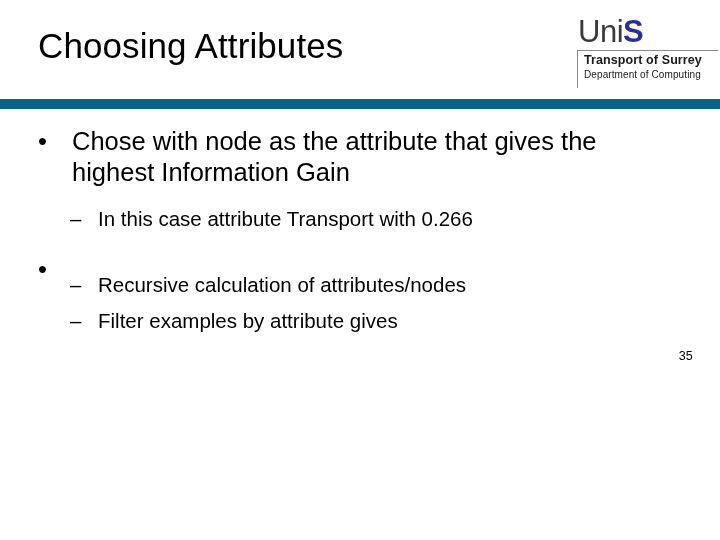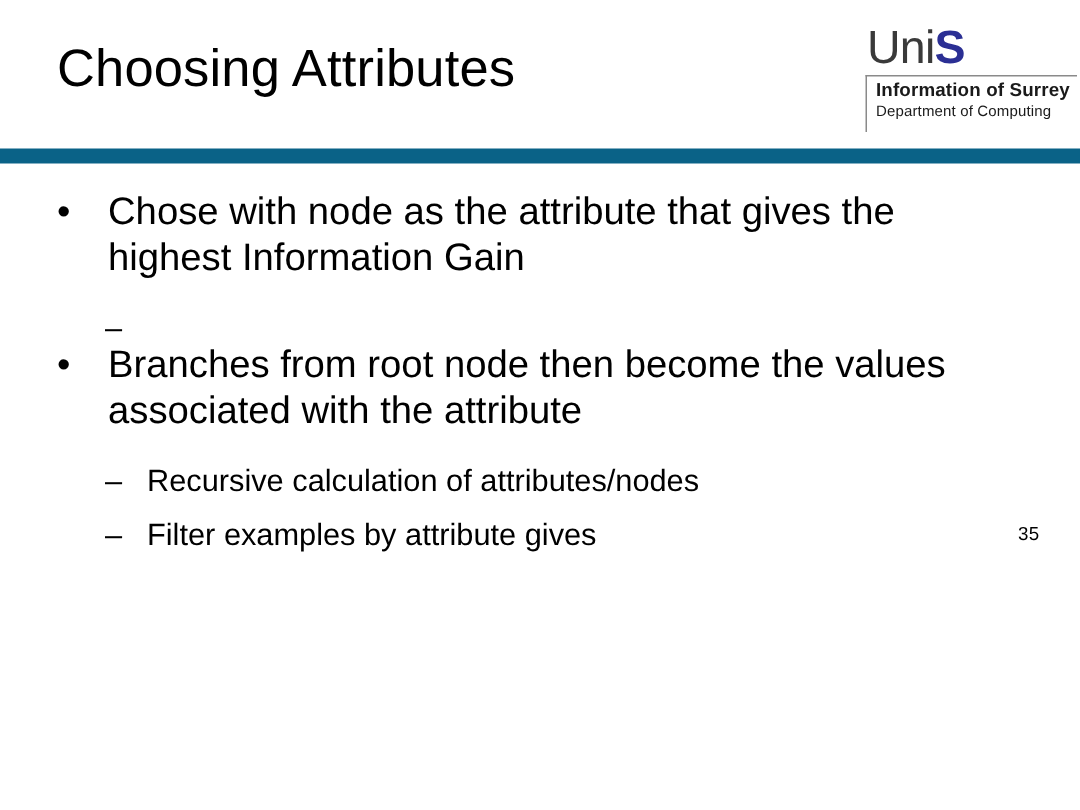--- a/index.html
+++ b/index.html
@@ -170,44 +170,44 @@
 <body>
 
 <div class="slide">
 
   <div class="slide-title">Choosing Attributes</div>
 
   <div class="logo-block">
     <div class="logo-unis"><span class="logo-uni">Uni</span><span class="logo-s">S</span></div>
     <div class="logo-rule-h"></div>
     <div class="logo-rule-v"></div>
-    <div class="logo-name">Information of Surrey</div>
+    <div class="logo-name">Transport of Surrey</div>
     <div class="logo-dept">Department of Computing</div>
   </div>
 
   <div class="divider-bar"></div>
 
   <div class="content">
 
     <div class="bullet-l1">
       <span class="marker">•</span>
       <span>Chose with node as the attribute that gives the highest Information Gain</span>
     </div>
 
     <div class="gap-md"></div>
 
     <div class="bullet-l2">
       <span class="marker">–</span>
+      <span>In this case attribute Transport with 0.266</span>
     </div>
 
     <div class="gap-lg"></div>
 
     <div class="bullet-l1">
       <span class="marker">•</span>
-      <span>Branches from root node then become the values associated with the attribute</span>
     </div>
 
     <div class="gap-md"></div>
 
     <div class="bullet-l2">
       <span class="marker">–</span>
       <span>Recursive calculation of attributes/nodes</span>
     </div>
 
     <div class="gap-sm"></div>

